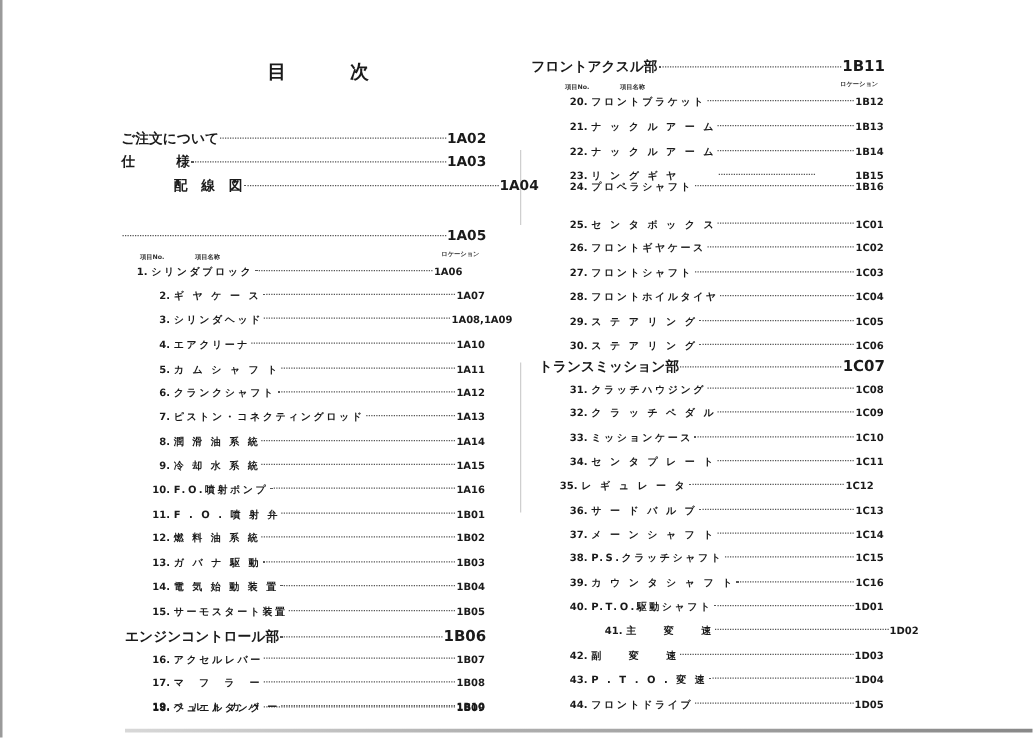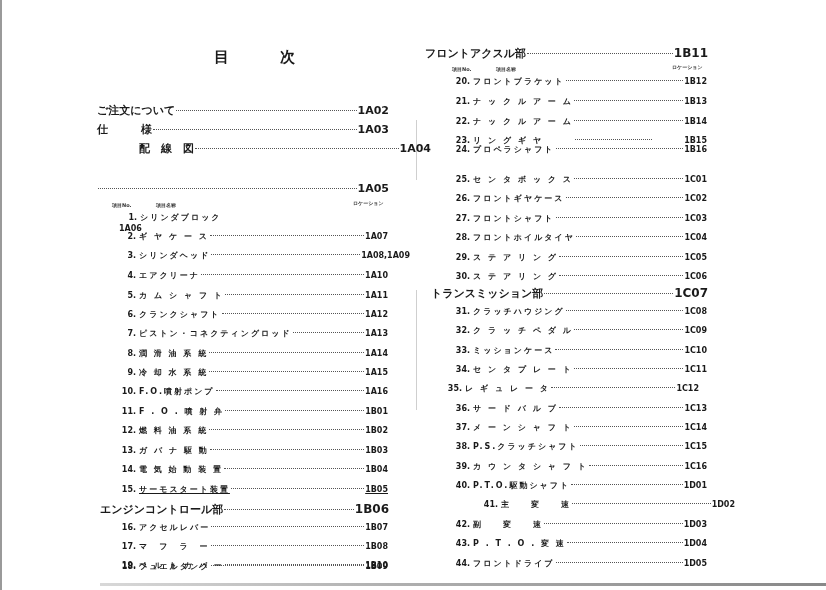--- a/index.html
+++ b/index.html
@@ -73,21 +73,21 @@
       <span class="dots"></span>
       <span class="loc">1A04</span>
     </div>
     <div class="row sec" style="left: 97px; top: 182px; width: 292px;">
       <span class="dots"></span>
       <span class="loc">1A05</span>
     </div>
     <span class="sub-head" style="left: 112px; top: 202px;">項目No.</span>
     <span class="sub-head" style="left: 156px; top: 202px;">項目名称</span>
     <span class="sub-head" style="left: 353px; top: 200px;">ロケーション</span>
-    <div class="row item" style="left: 118px; top: 212px; width: 270px; flex-direction: column;">
+    <div class="row item" style="left: 100px; top: 212px; width: 270px;">
       <span class="label"><span class="num">1.</span><span>シリンダブロック</span></span>
       <span class="dots"></span>
       <span class="loc">1A06</span>
     </div>
     <div class="row item" style="left: 118px; top: 231px; width: 270px;">
       <span class="label"><span class="num">2.</span><span>ギ ヤ ケ ー ス</span></span>
       <span class="dots"></span>
       <span class="loc">1A07</span>
     </div>
     <div class="row item" style="left: 118px; top: 250px; width: 292px;">
@@ -143,21 +143,21 @@
     <div class="row item" style="left: 118px; top: 445px; width: 270px;">
       <span class="label"><span class="num">13.</span><span>ガ バ ナ 駆 動</span></span>
       <span class="dots"></span>
       <span class="loc">1B03</span>
     </div>
     <div class="row item" style="left: 118px; top: 464px; width: 270px;">
       <span class="label"><span class="num">14.</span><span>電 気 始 動 装 置</span></span>
       <span class="dots"></span>
       <span class="loc">1B04</span>
     </div>
-    <div class="row item" style="left: 118px; top: 484px; width: 270px; text-decoration: underline;">
+    <div class="row item" style="left: 118px; top: 484px; width: 270px;">
       <span class="label"><span class="num">15.</span><span>サーモスタート装置</span></span>
       <span class="dots"></span>
       <span class="loc">1B05</span>
     </div>
     <div class="row sec big" style="left: 100px; top: 502px; width: 289px;">
       <span class="label">エンジンコントロール部</span>
       <span class="dots"></span>
       <span class="loc">1B06</span>
     </div>
     <div class="row item" style="left: 118px; top: 522px; width: 270px;">

